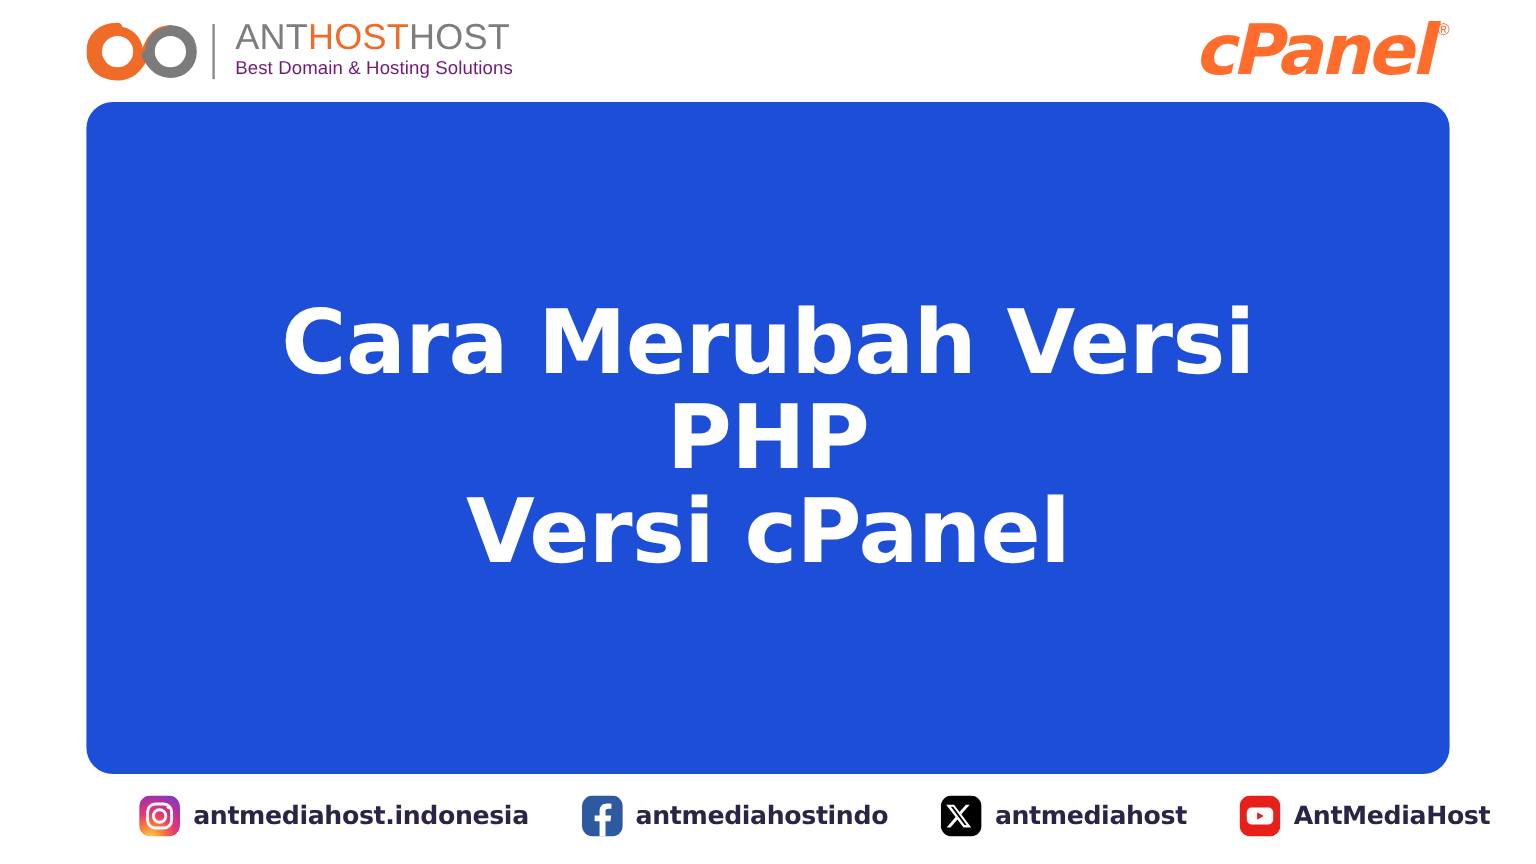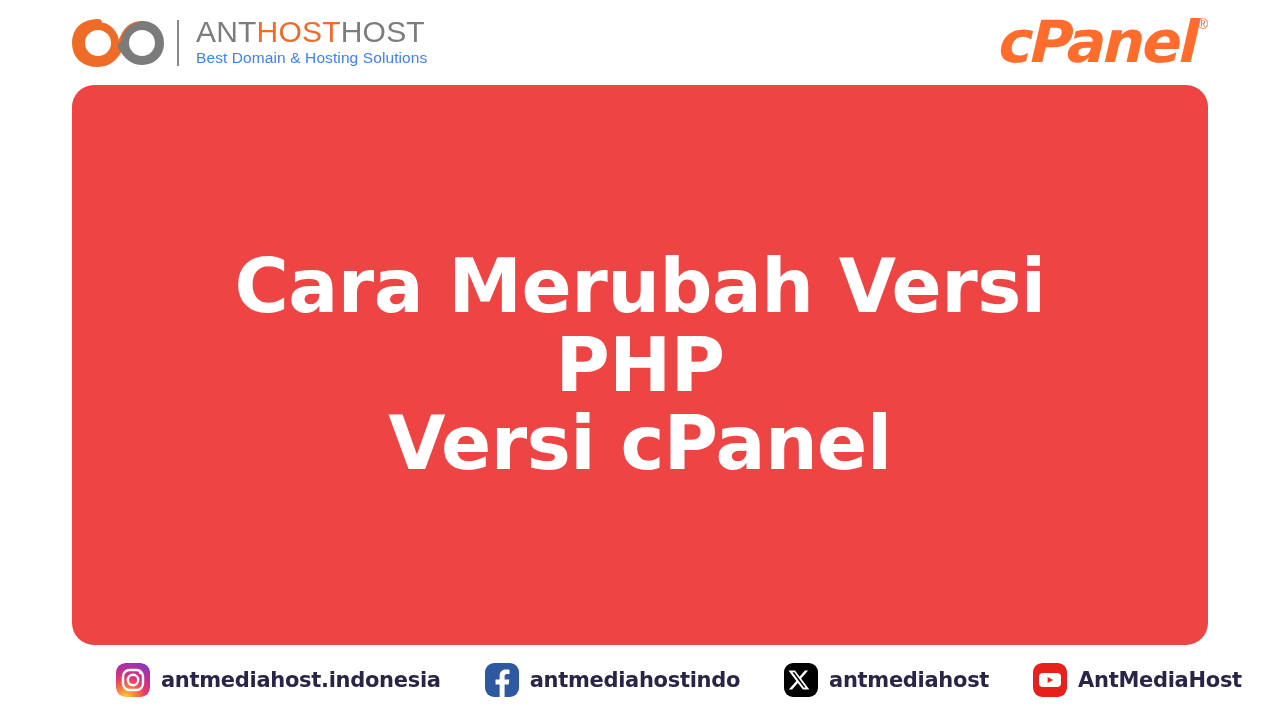--- a/index.html
+++ b/index.html
@@ -63,21 +63,21 @@
     line-height: 1.02;
     font-weight: 400;
     white-space: nowrap;
   }
   .wm-ant  { color: #7d7d7d; }
   .wm-media{ color: #ee6b28; }
   .wm-host { color: #7d7d7d; text-align: center; }
 
   .brand-tagline {
     font-size: 15.5px;
-    color: #3b82f6;
+    color: #701a75;
     line-height: 1.2;
     letter-spacing: 0.1px;
     white-space: nowrap;
     margin-top: 1px;
   }
 
   
   .cpanel-logo {
     display: flex;
     align-items: flex-start;
@@ -102,21 +102,21 @@
     margin-left: 1px;
   }
 
   
   .hero-card {
     position: absolute;
     left: 72px;
     top: 85px;
     width: 1136px;
     height: 560px;
-    background: #ef4444;
+    background: #1d4ed8;
     border-radius: 22px;
     display: flex;
     align-items: center;
     justify-content: center;
     padding: 40px 70px;
   }
 
   .hero-title {
     color: #ffffff;
     font-family: "DejaVu Sans", sans-serif;

